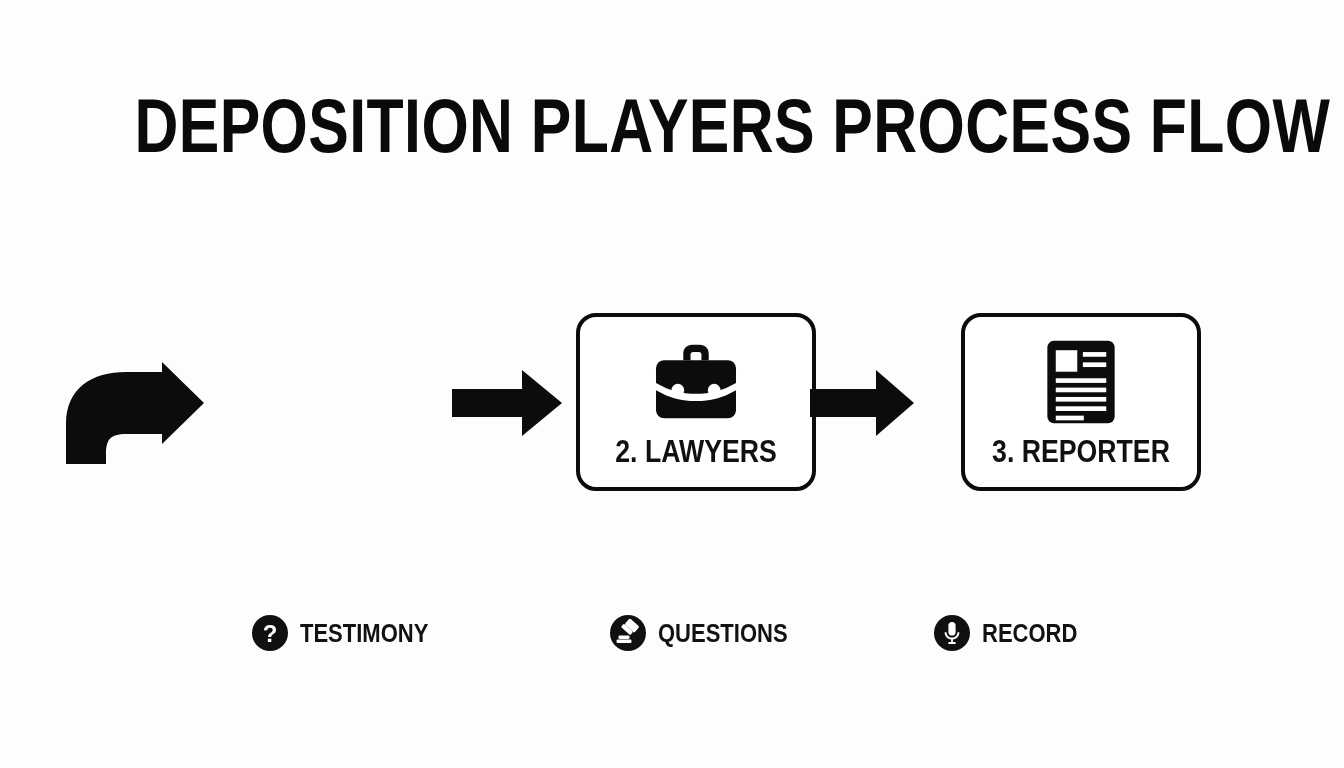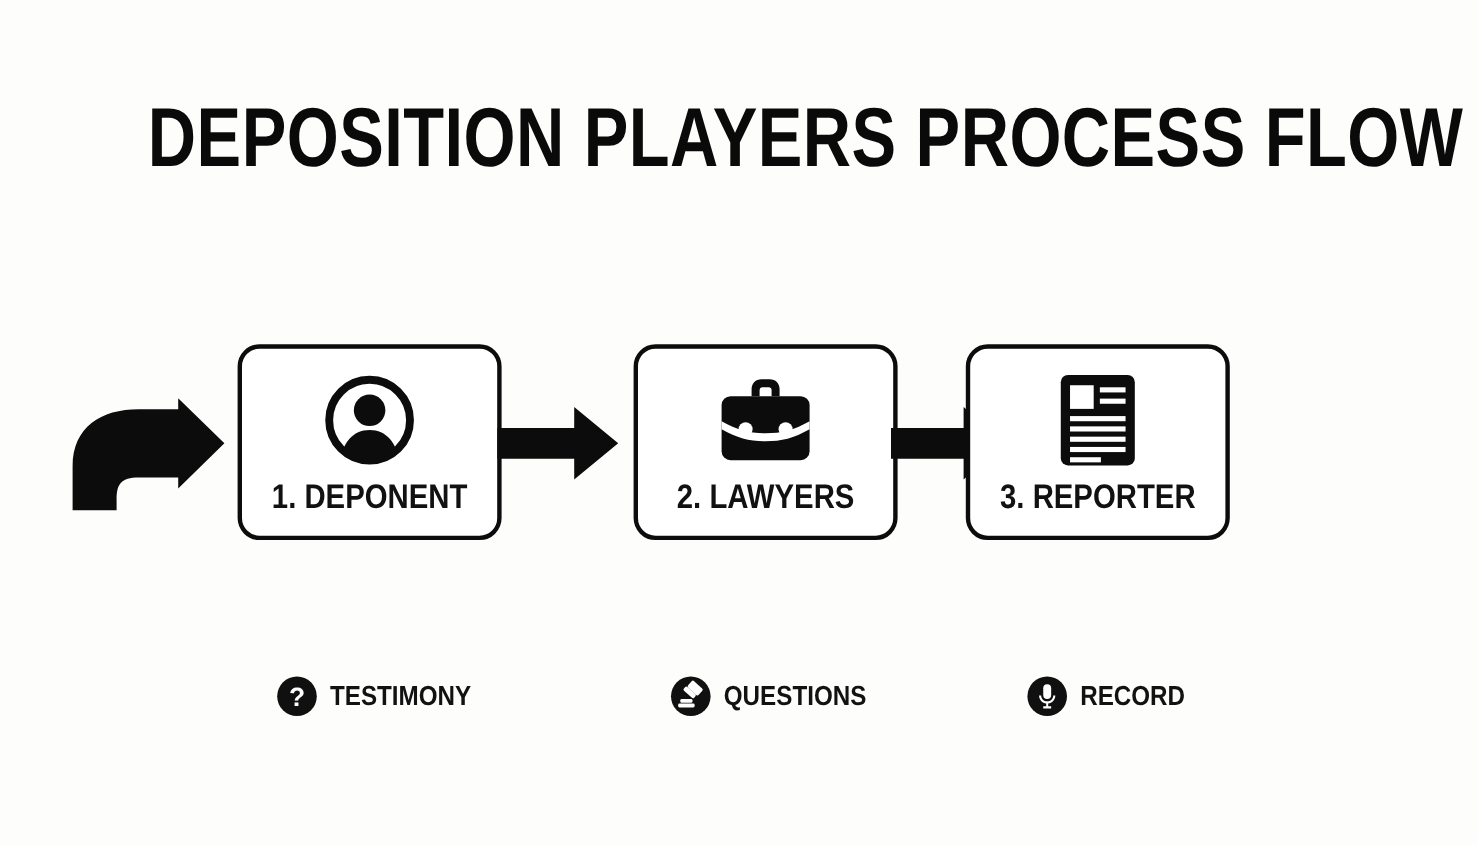--- a/index.html
+++ b/index.html
@@ -45,21 +45,21 @@
     box-sizing: border-box;
     background: #ffffff;
     border: 4px solid #0c0c0c;
     border-radius: 20px;
     top: 313px;
     height: 178px;
     width: 240px;
   }
   #node-1 { left: 216px; }
   #node-2 { left: 576px; text-decoration: underline; }
-  #node-3 { left: 878px; width: 240px; }
+  #node-3 { left: 961px; width: 240px; }
 
   .node-icon {
     position: absolute;
     left: 0;
     right: 0;
     top: 22px;
     height: 86px;
     display: flex;
     align-items: center;
     justify-content: center;
@@ -135,37 +135,20 @@
 <div id="stage">
 
   <div class="title">DEPOSITION PLAYERS PROCESS FLOW</div>
 
   <div id="arrow-entry">
     <svg viewBox="0 0 150 102" width="150" height="102" aria-hidden="true">
       <path d="M8 102 L8 62 C8 26 34 10 68 10 L104 10 L104 0 L146 41 L104 82 L104 72 L68 72 C52 72 48 78 48 92 L48 102 Z" fill="#0c0c0c"></path>
     </svg>
   </div>
 
-  <div class="node" id="node-1">
-    <div class="node-icon">
-      <svg viewBox="0 0 96 96" width="86" height="86" aria-hidden="true">
-        <defs>
-          <clipPath id="clip-ring">
-              <circle cx="48" cy="48" r="44"></circle>
-            </clipPath>
-        </defs>
-        <circle cx="48" cy="48" r="41" fill="none" stroke="#0c0c0c" stroke-width="8"></circle>
-        <g clip-path="url(#clip-ring)">
-          <circle cx="48" cy="38" r="16" fill="#0c0c0c"></circle>
-          <path d="M48 58 C31 58 20 71 18 92 L78 92 C76 71 65 58 48 58 Z" fill="#0c0c0c"></path>
-        </g>
-      </svg>
-    </div>
-    <div class="node-label">1. DEPONENT</div>
-  </div>
 
   <div class="arrow-straight" id="arrow-1-2">
     <svg viewBox="0 0 112 70" width="112" height="70" aria-hidden="true">
       <path d="M0 21 L70 21 L70 2 L110 35 L70 68 L70 49 L0 49 Z" fill="#0c0c0c"></path>
     </svg>
   </div>
 
   <div class="node" id="node-2">
     <div class="node-icon">
       <svg viewBox="0 0 100 88" width="92" height="80" aria-hidden="true">

